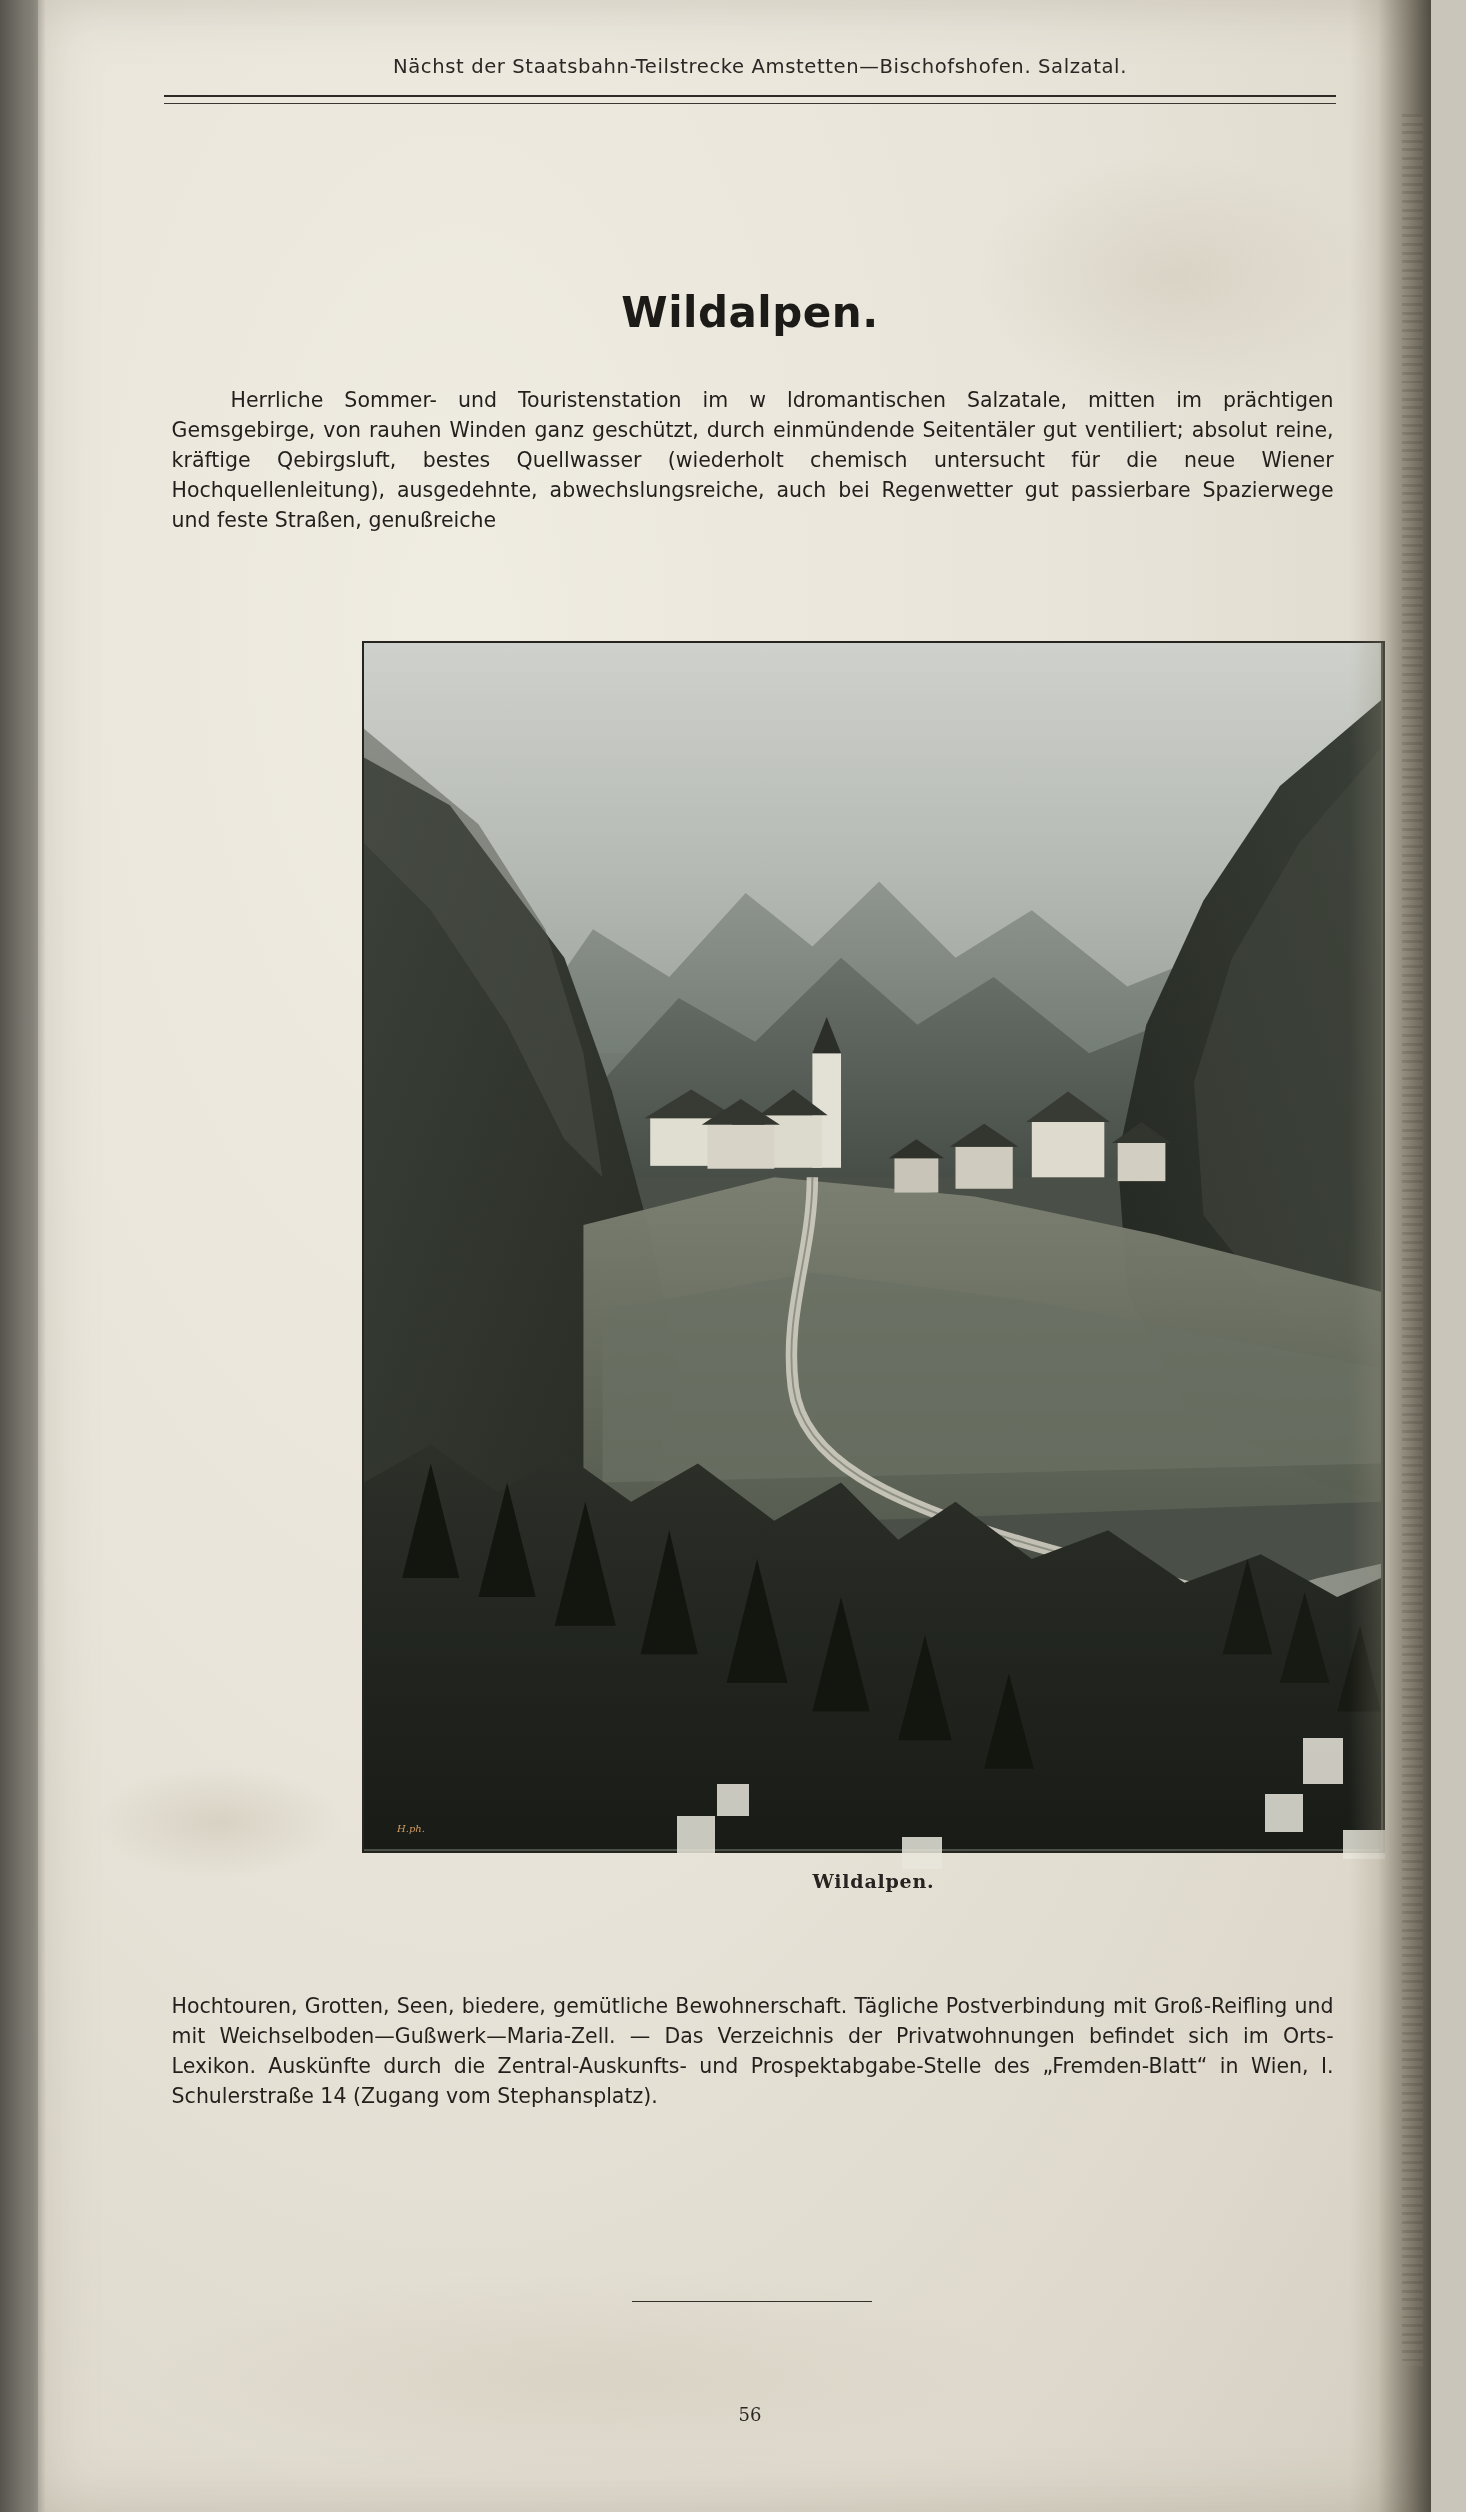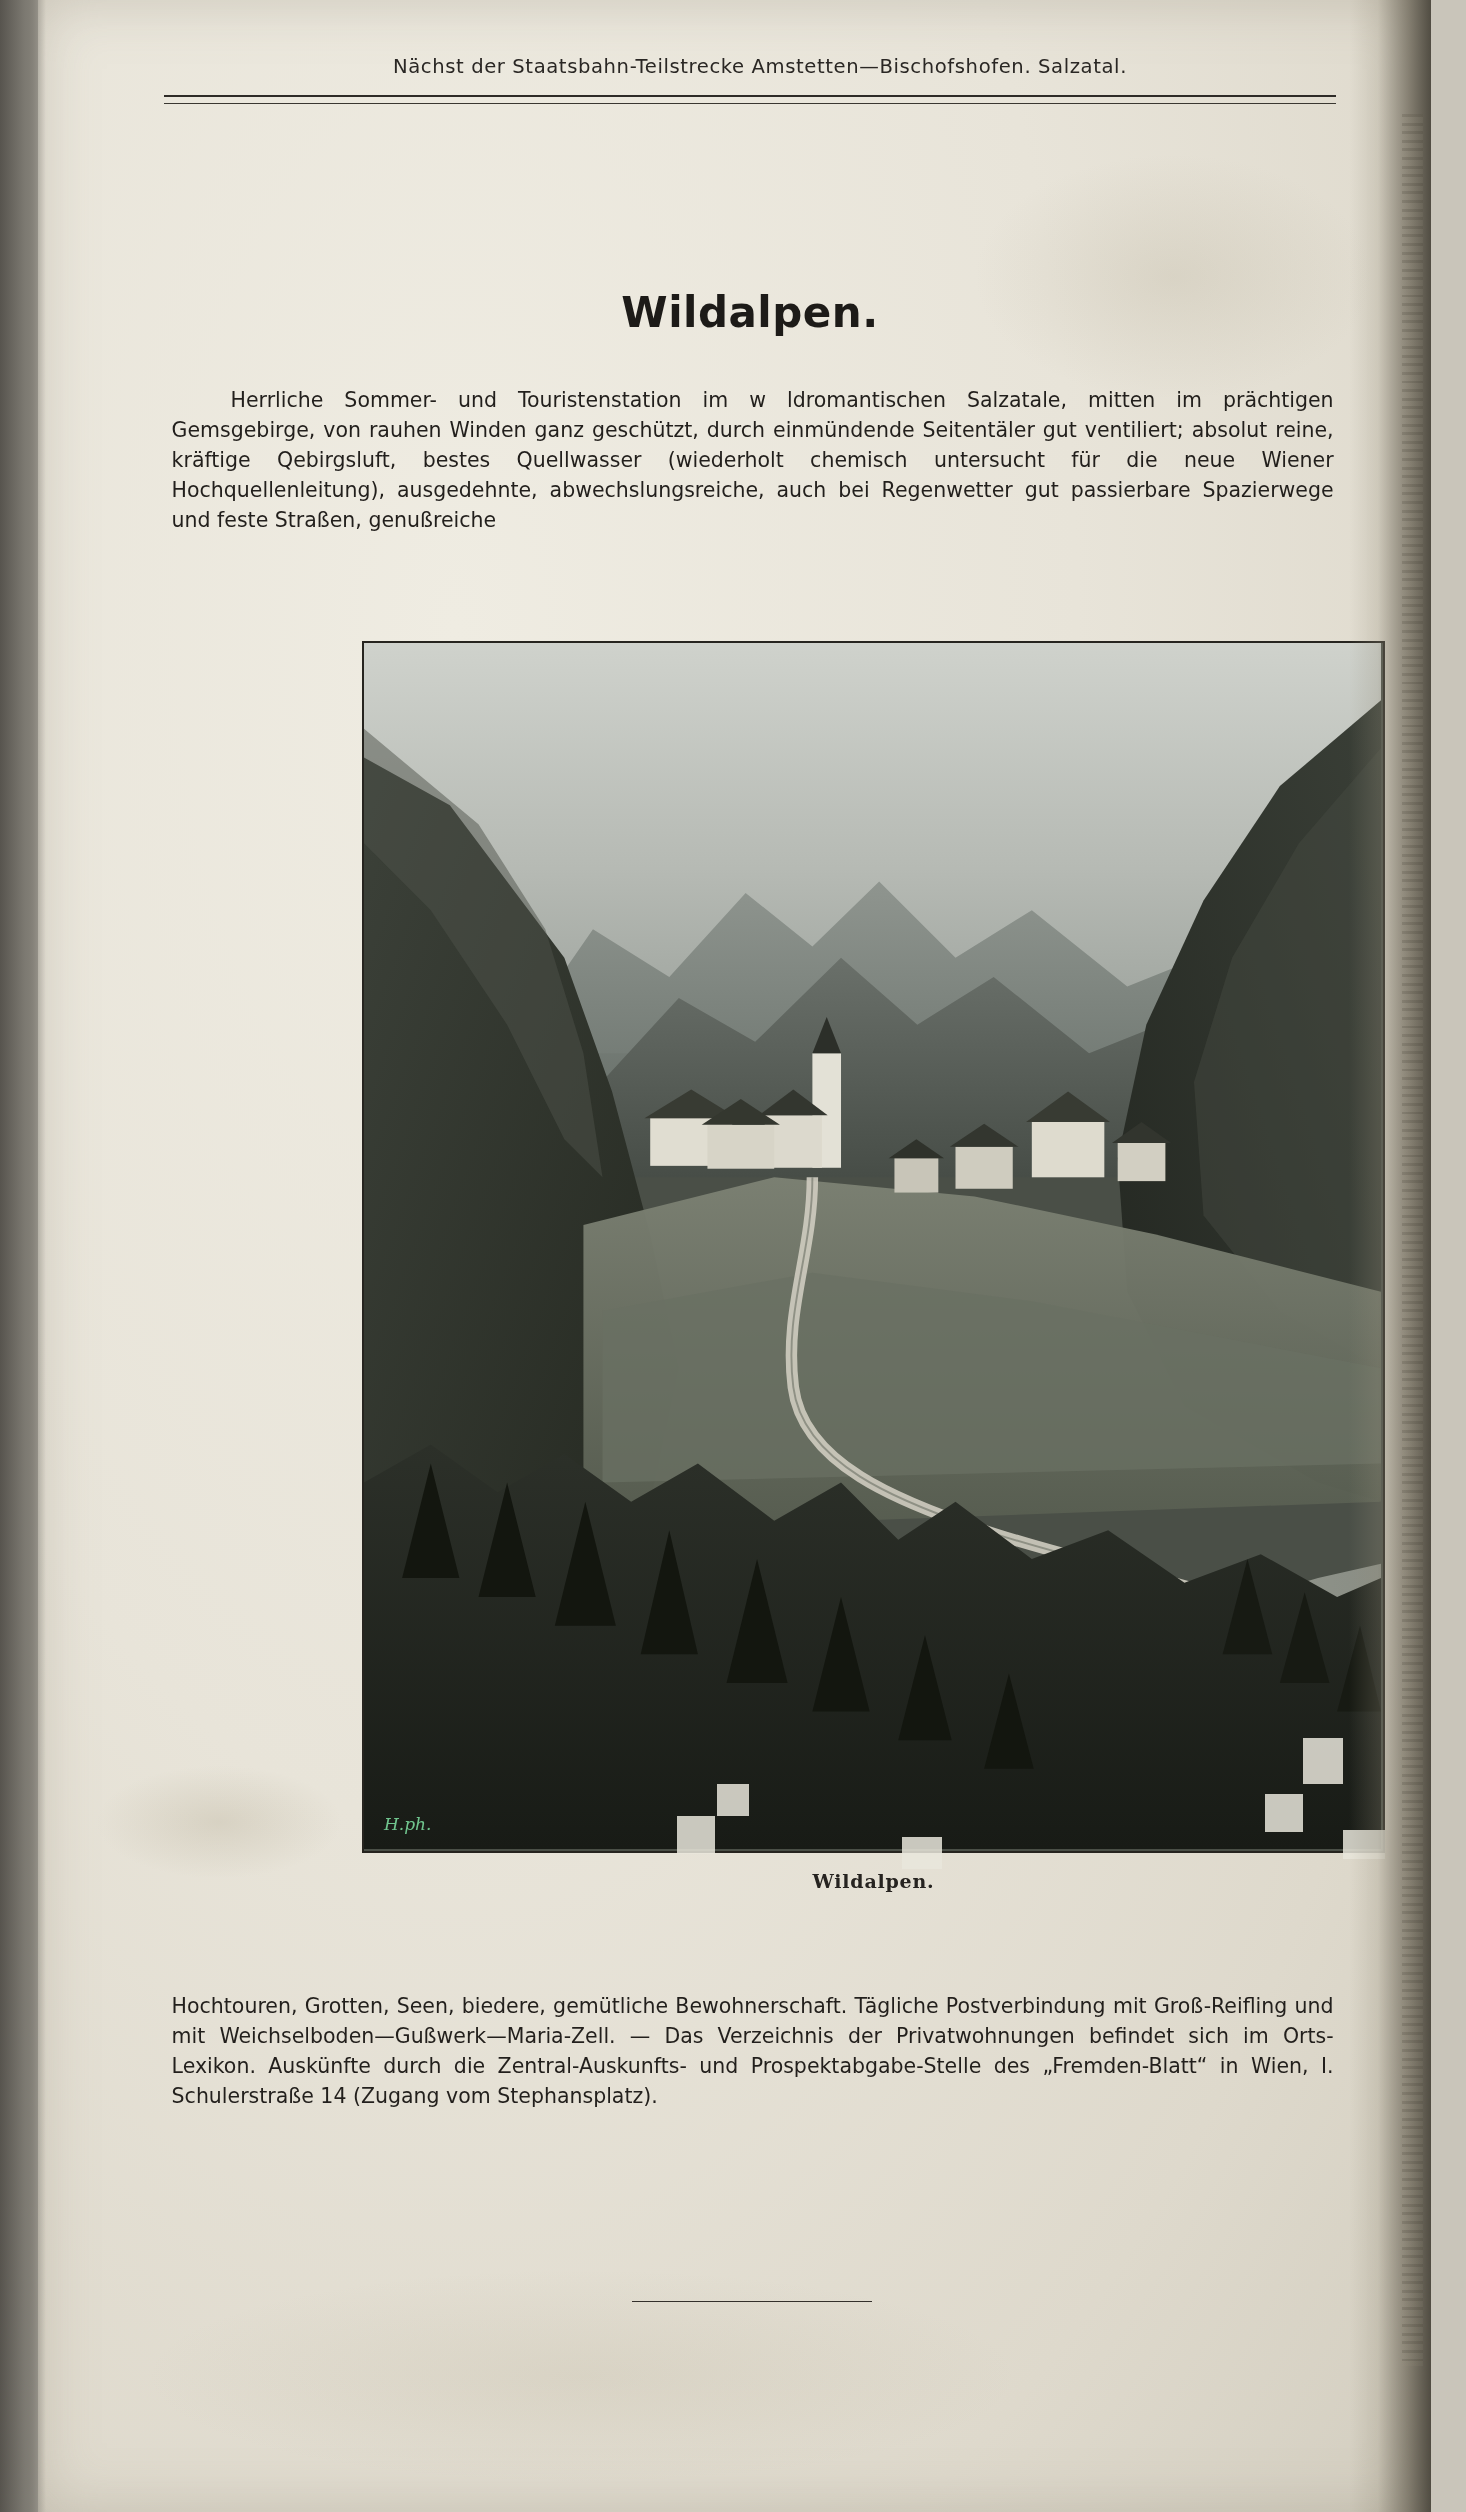--- a/index.html
+++ b/index.html
@@ -149,26 +149,26 @@
     width: 1023px;
     text-align: center;
     font-family: "DejaVu Serif", serif;
     font-weight: bold;
     font-size: 19px;
     letter-spacing: 0.8px;
     color: #262320;
   }
   .plate-sig {
     position: absolute;
-    left: 20px;
+    left: 33px;
     bottom: 17px;
     font-family: "DejaVu Serif", serif;
     font-style: italic;
-    font-size: 17px;
-    color: #86efac;
+    font-size: 10px;
+    color: #fdba74;
     opacity: .8;
   }
 
   .bottom-rule {
     position: absolute;
     left: 468px;
     top: 2301px;
     width: 240px;
     height: 0;
     border-top: 1.9px solid #33302b;
@@ -323,20 +323,21 @@
         <div class="artifact" style="left:941px; top:1097px; width:40px; height:46px;"></div>
         <div class="artifact" style="left:981px; top:1189px; width:42px; height:29px;"></div>
 
         <div class="fig-caption">Wildalpen.</div>
       </div>
 
       <div class="para para-bottom">Hochtouren, Grotten, Seen, biedere, gemütliche Bewohnerschaft. Tägliche Postverbindung mit Groß-Reifling und mit Weichselboden—Gußwerk—Maria-Zell. — Das Verzeichnis der Privatwohnungen befindet sich im Orts-Lexikon. Auskünfte durch die Zentral-Auskunfts- und Prospektabgabe-Stelle des „Fremden-Blatt“ in Wien, I. Schulerstraße 14 (Zugang vom Stephansplatz).</div>
 
       <div class="bottom-rule"></div>
 
+      <div class="folio">56</div>
     </div>
 
     <div class="right-edge"></div>
     <div class="edge-fray"></div>
   </div>
   <div class="left-edge"></div>
 </div>
 
 
 </body></html>

